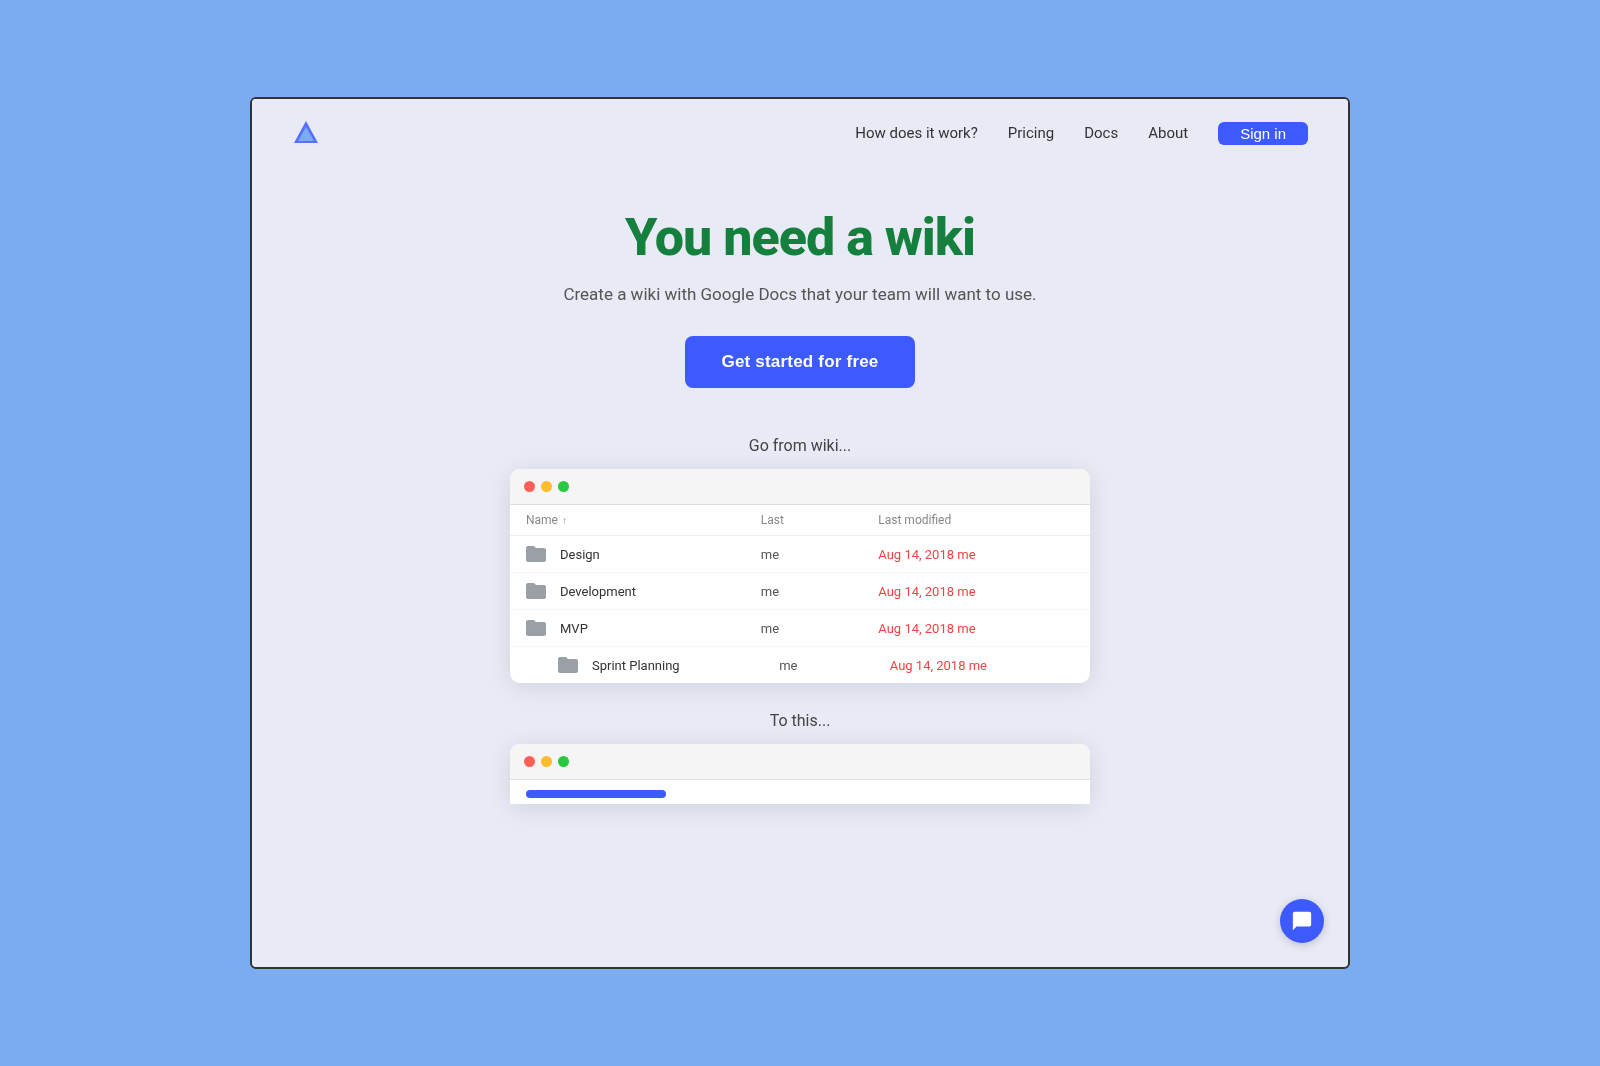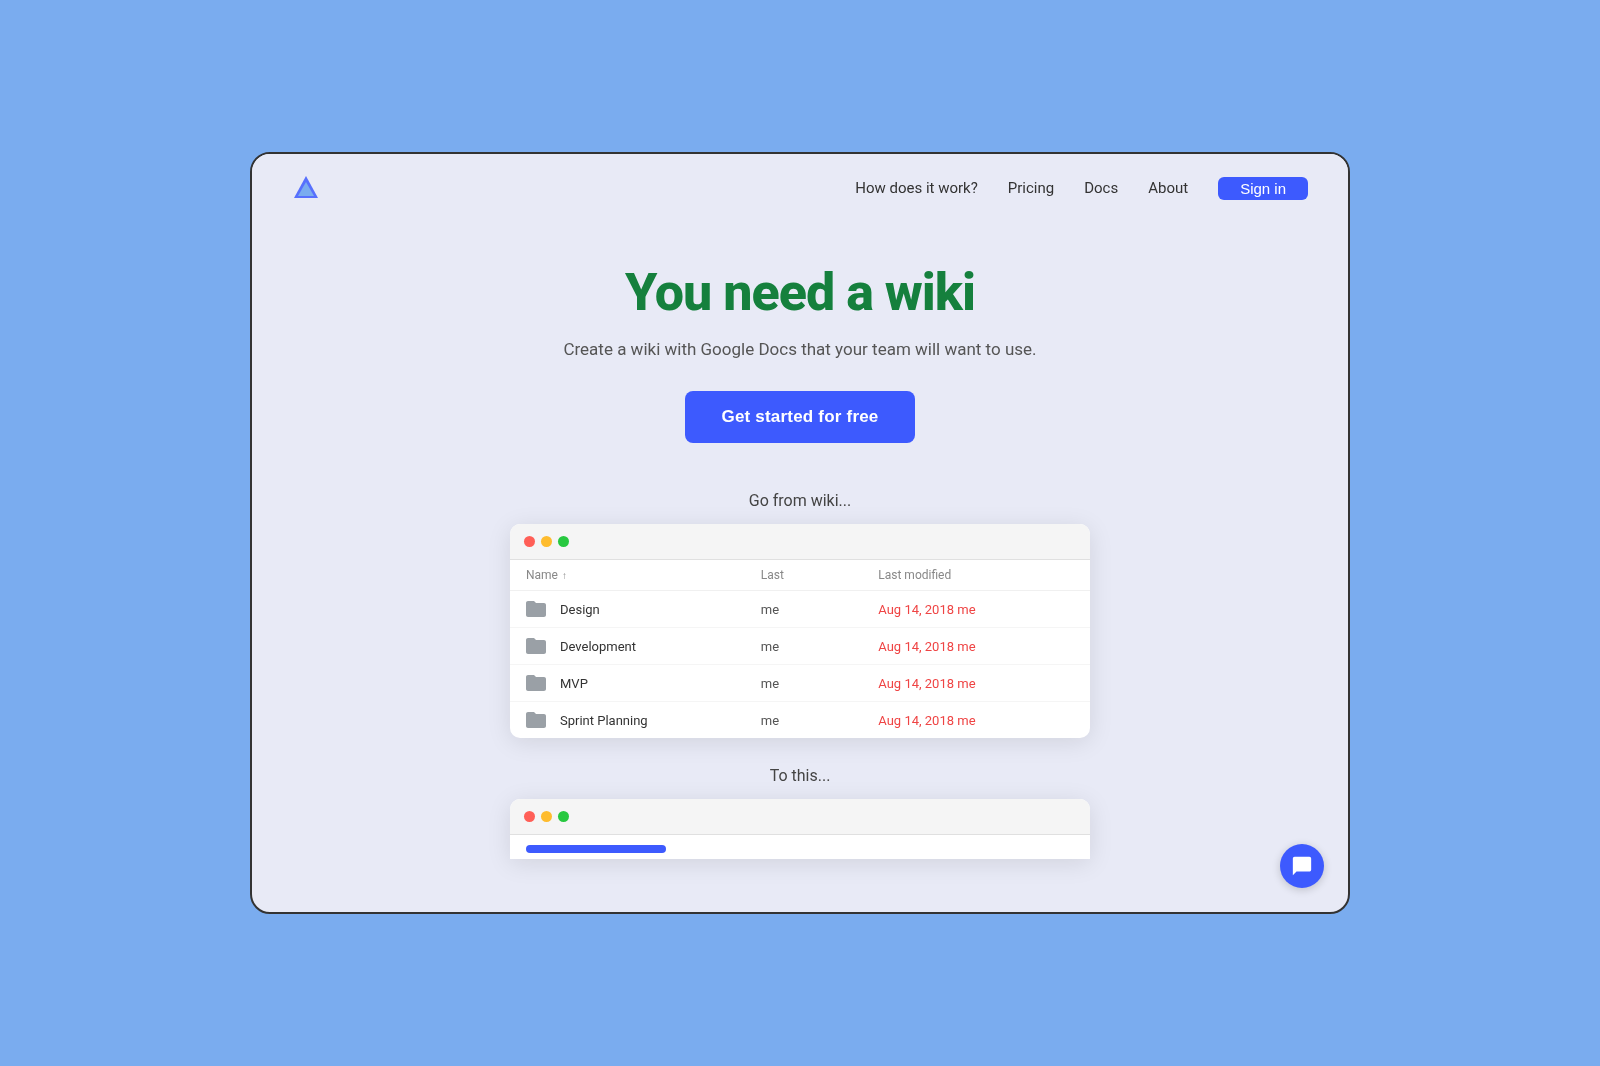--- a/index.html
+++ b/index.html
@@ -10,23 +10,23 @@
       background-color: #7aacef;
       display: flex;
       align-items: center;
       justify-content: center;
       font-family: -apple-system, BlinkMacSystemFont, 'Segoe UI', Roboto, sans-serif;
       overflow: hidden;
     }
 
     .browser-window {
       width: 1100px;
-      height: 762px;
+      height: 872px;
       background-color: #e8eaf6;
-      border-radius: 20px;
+      border-radius: 6px;
       border: 2px solid #333;
       overflow: hidden;
       display: flex;
       flex-direction: column;
       position: relative;
     }
 
     
     .navbar {
       display: flex;
@@ -193,20 +193,21 @@
       display: flex;
       align-items: center;
       padding: 10px 16px;
       font-size: 13px;
       color: #333;
       border-bottom: 1px solid #f5f5f5;
     }
 
     .table-row:last-child {
       border-bottom: none;
+      margin-left: 32px;
     }
 
     .folder-icon {
       width: 20px;
       height: 16px;
       margin-right: 10px;
       flex-shrink: 0;
     }
 
     .row-name {

